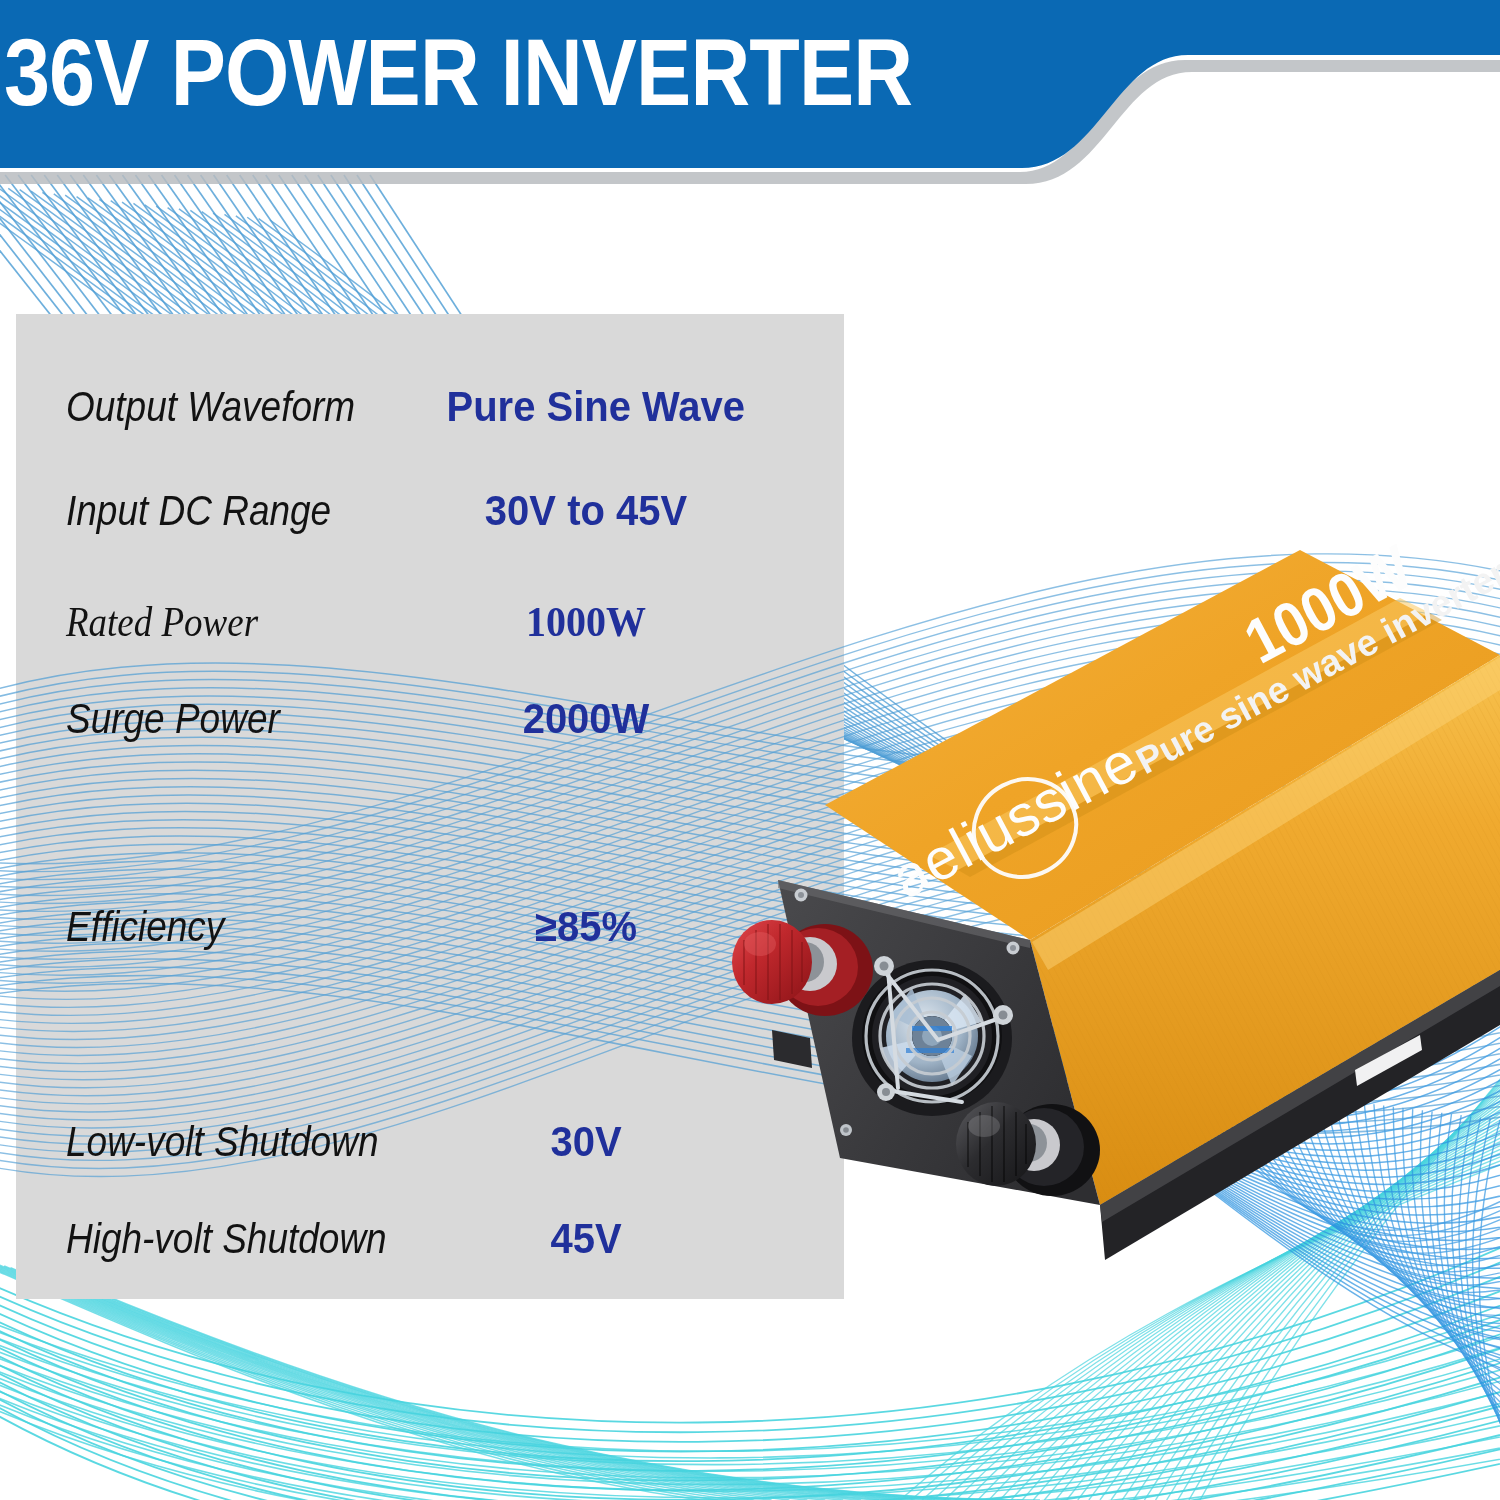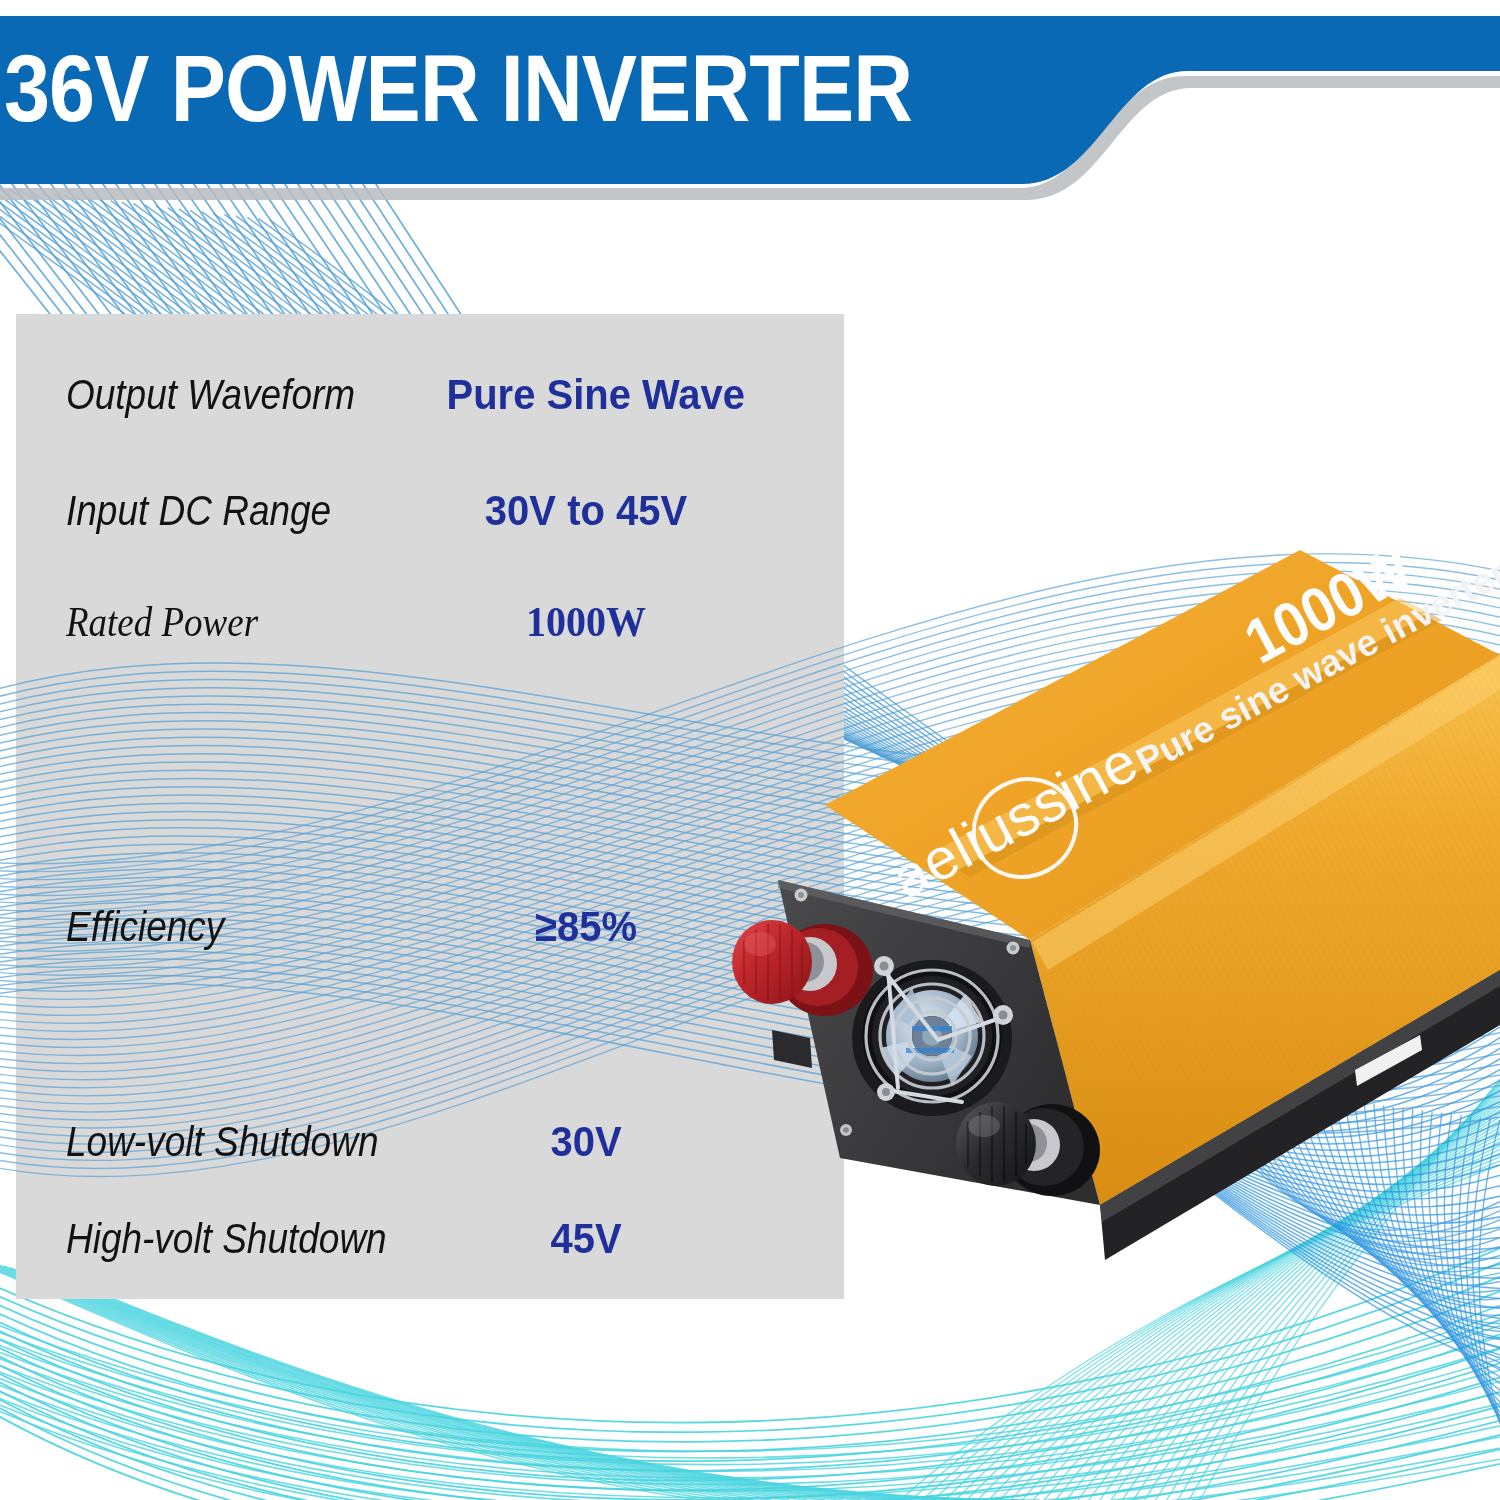--- a/index.html
+++ b/index.html
@@ -5,21 +5,21 @@
   html,body{margin:0;padding:0;background:#fff;}
   body{width:1500px;height:1500px;overflow:hidden;
        font-family:"Liberation Sans","DejaVu Sans",sans-serif;}
 
   #stage{position:relative;width:1500px;height:1500px;background:#ffffff;overflow:hidden;}
 
   
   .linelayer{position:absolute;left:0;top:0;width:1500px;height:1500px;pointer-events:none;}
 
   
-  #banner-wrap{position:absolute;left:0;top:0;width:1321px;height:185px;margin-top:16px;}
+  #banner-wrap{position:absolute;left:0;top:0;width:1321px;height:185px;}
   #banner-title{
     position:absolute;left:4px;top:26px;
     font-size:94px;line-height:94px;font-weight:bold;color:#ffffff;
     letter-spacing:-1px;
     transform:scaleX(0.88);transform-origin:left top;
     white-space:nowrap;
     font-family:"Liberation Sans","DejaVu Sans",sans-serif;
   }
 
   
@@ -621,31 +621,35 @@
 
       <path d="M0,172 L1020,172 C1090,172 1110,60 1185,60 L1500,60 L1500,72 L1192,72
                C1120,72 1104,184 1026,184 L0,184 Z" fill="#b9bcc0" opacity="0.85"></path>
       <path d="M0,0 L1500,0 L1500,55 L1188,55 C1116,55 1098,168 1022,168 L0,168 Z" fill="#0a69b4"></path>
     </svg>
     <div id="banner-title">36V POWER INVERTER</div>
   </div>
 
   <div id="spec-rows">
 
-  <div class="spec-row" style="top: 50px;">
+  <div class="spec-row" style="top: 62px;">
         <div class="spec-label">Output Waveform</div>
         <div class="spec-value">Pure Sine Wave</div>
       </div>
       <div class="spec-row" style="top: 166px;">
         <div class="spec-label">Input DC Range</div>
         <div class="spec-value">30V to 45V</div>
       </div>
       <div class="spec-row" style="top: 278px; font-family: Liberation Serif, serif;">
         <div class="spec-label">Rated Power</div>
         <div class="spec-value">1000W</div>
+      </div>
+      <div class="spec-row" style="top: 374px;">
+        <div class="spec-label">Surge Power</div>
+        <div class="spec-value">2000W</div>
       </div>
       <div class="spec-row" style="top: 582px; padding-left: 30px;">
         <div class="spec-label">Efficiency</div>
         <div class="spec-value">≥85%</div>
       </div>
       <div class="spec-row" style="top: 790px; margin-top: 7px;">
         <div class="spec-label">Low-volt Shutdown</div>
         <div class="spec-value">30V</div>
       </div>
       <div class="spec-row" style="top: 894px;">

